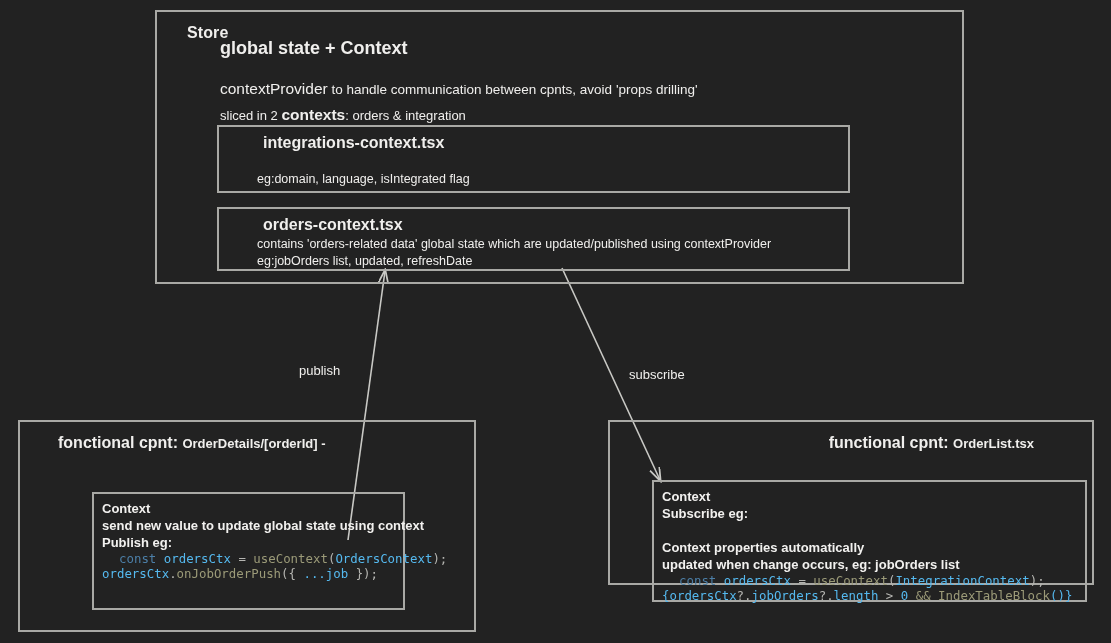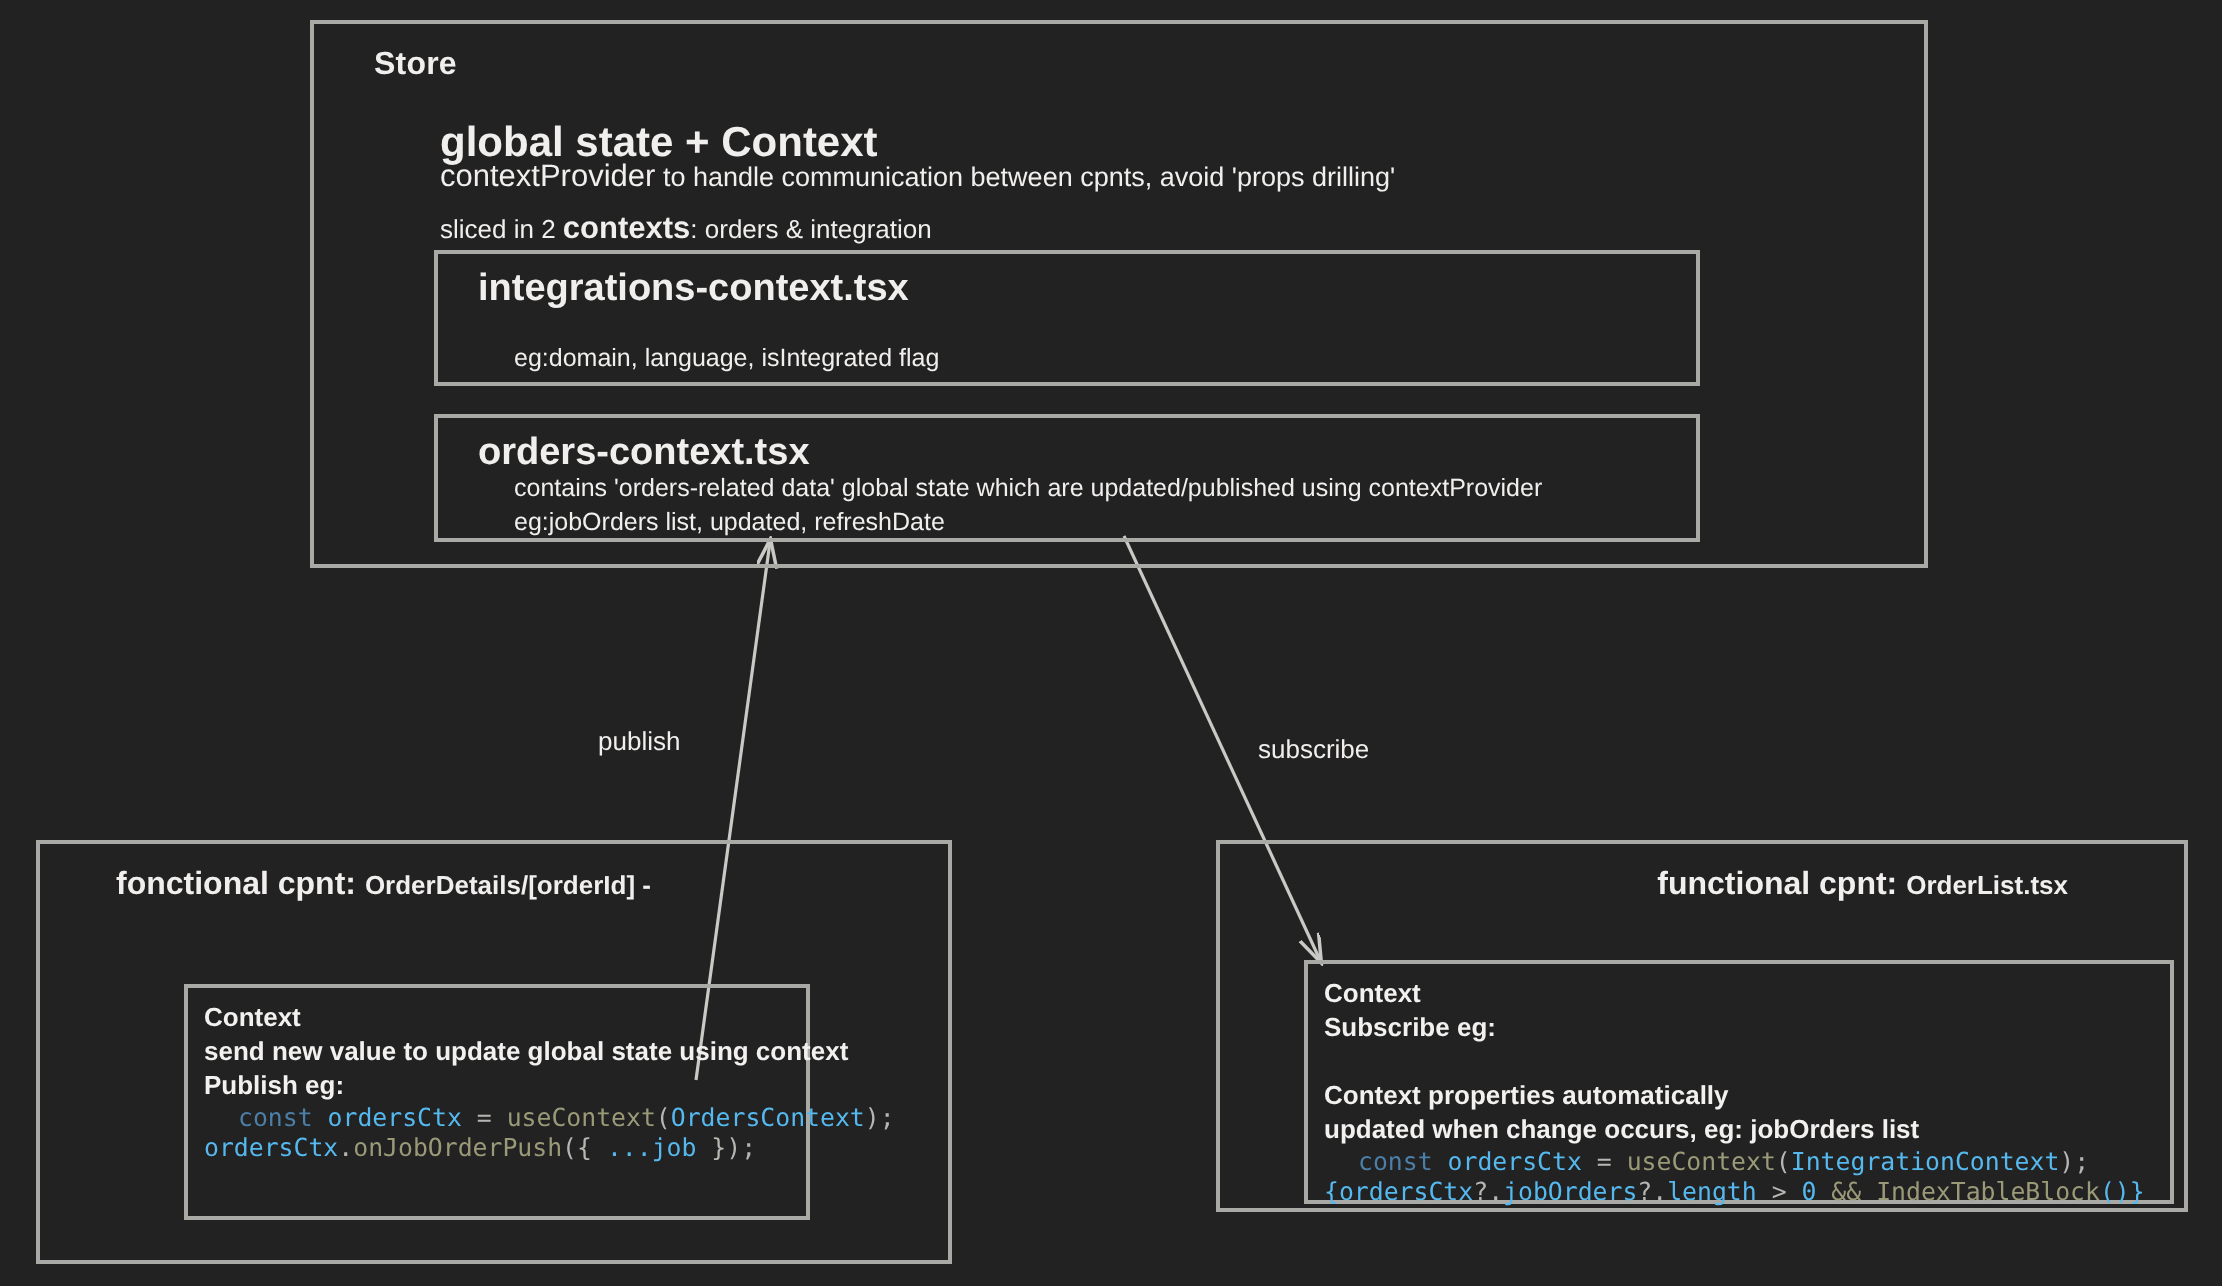--- a/index.html
+++ b/index.html
@@ -42,22 +42,22 @@
   }
   #store-title {
     position: absolute;
     left: 30px; top: 12px;
     font-size: 16px;
     font-weight: bold;
     letter-spacing: .1px;
   }
   #store-sub1 {
     position: absolute;
-    left: 63px; top: 48px;
-    font-size: 21px;
+    left: 63px; top: 26px;
+    font-size: 18px;
     font-weight: bold;
   }
   #store-sub2 {
     position: absolute;
     left: 63px; top: 68px;
     font-size: 13.5px;
     white-space: nowrap;
   }
   #store-sub2 .lead {
     font-size: 15.5px;
@@ -77,23 +77,24 @@
   #integrations-box {
     left: 60px; top: 113px;
     width: 633px; height: 68px;
   }
   #orders-box {
     left: 60px; top: 195px;
     width: 633px; height: 64px;
   }
   .ctx-title {
     position: absolute;
-    left: 20px; top: 7px;
-    font-size: 19px;
-    font-weight: bold;
+    left: 0; top: 7px;
+    font-size: 16px;
+    font-weight: bold;
+    padding-left: 44px;
   }
   .ctx-line1 {
     position: absolute;
     left: 38px; top: 28px;
     font-size: 12.5px;
     white-space: nowrap;
   }
   .ctx-line2 {
     position: absolute;
     left: 38px; top: 45px;
@@ -101,21 +102,21 @@
     white-space: nowrap;
   }
 
   
   #left-cpnt-box {
     left: 18px; top: 420px;
     width: 458px; height: 212px;
   }
   #right-cpnt-box {
     left: 608px; top: 420px;
-    width: 486px; height: 186px;
+    width: 486px; height: 165px;
   }
   .cpnt-header {
     position: absolute;
     font-size: 16px;
     font-weight: bold;
     white-space: nowrap;
     margin-left: 16px;
   }
   .cpnt-header .fname {
     font-size: 13px;

